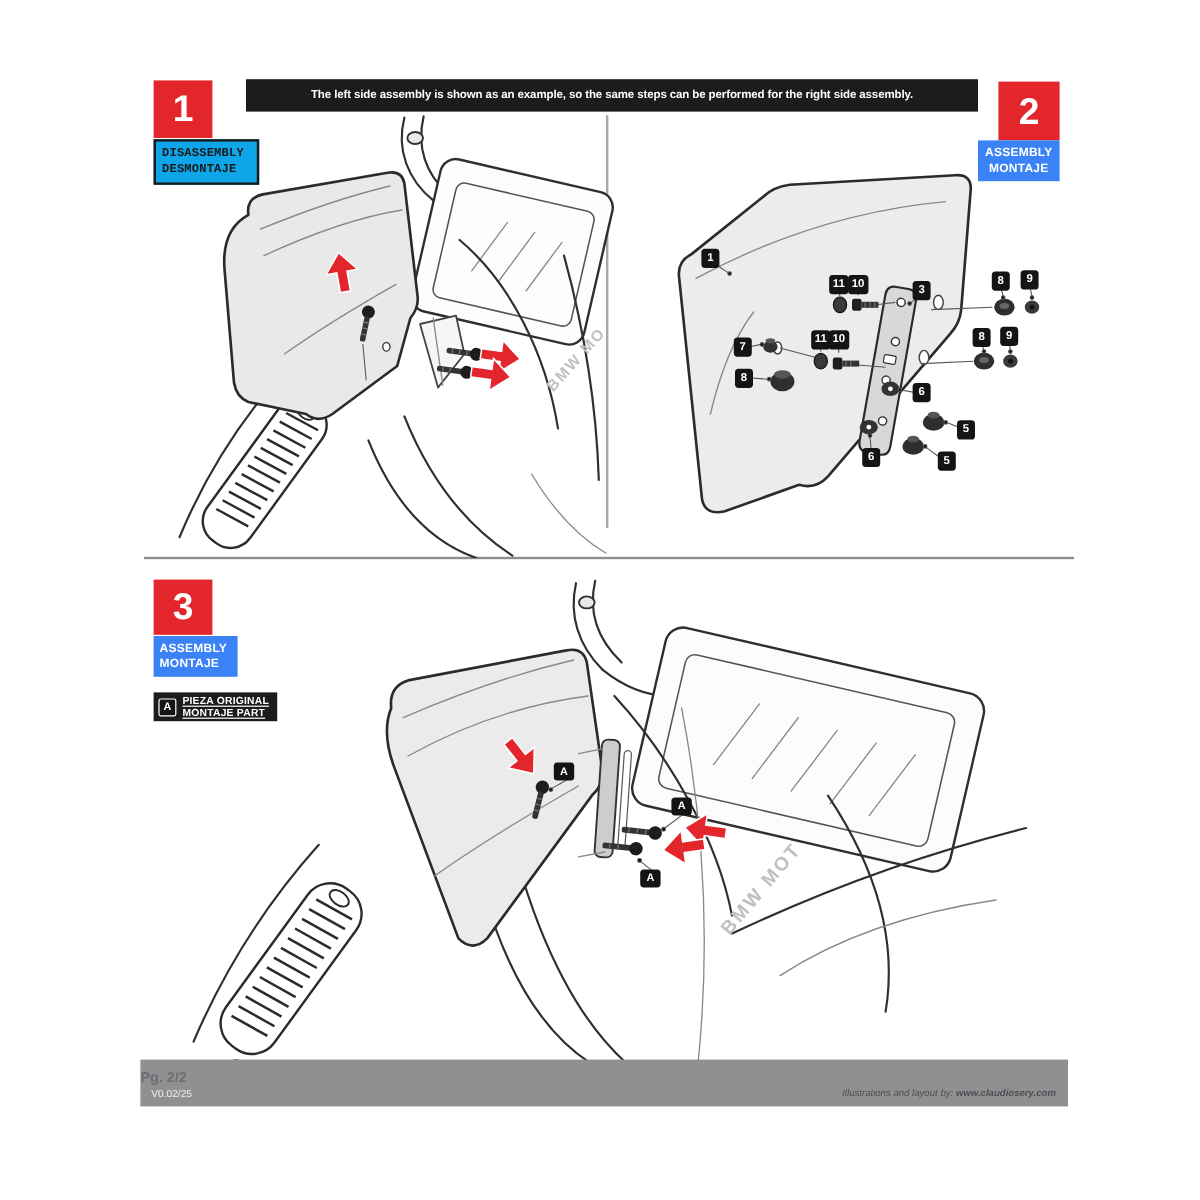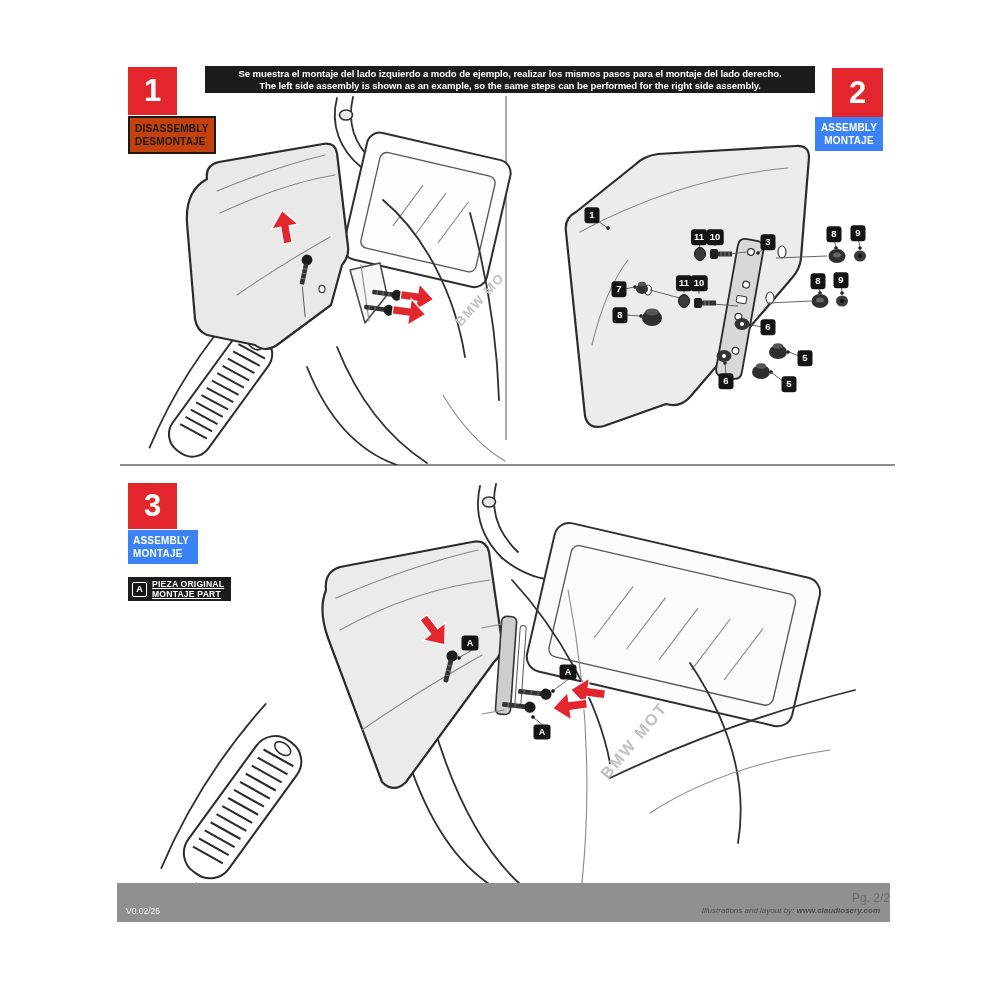--- a/index.html
+++ b/index.html
@@ -14,21 +14,21 @@
 
   
   .stepnum{position:absolute;background:#e2262c;color:#fff;font-weight:bold;
            display:flex;align-items:center;justify-content:center;font-size:31px;}
   .stepnum.s1{left:128px;top:67px;width:49px;height:48px;}
   .stepnum.s2{left:832px;top:68px;width:51px;height:49px;}
   .stepnum.s3{left:128px;top:483px;width:49px;height:46px;}
 
   .steplabel{position:absolute;font-weight:bold;font-size:10px;line-height:13px;
              letter-spacing:0.2px;padding:4px 5px;}
-  .steplabel.white{background:#c2410c;border:2.5px solid #1a1a1a;color:#1a1a1a;}
+  .steplabel.white{background:#0ea5e9;border:2.5px solid #1a1a1a;color:#1a1a1a;font-family:Liberation Mono, monospace;}
   .steplabel.black{background:#3b82f6;color:#fff;}
   .steplabel.l1{left:128px;top:116px;width:74px;}
   .steplabel.l2{left:815px;top:117px;width:58px;text-align:center;}
   .steplabel.l3{left:128px;top:530px;width:60px;text-align:left;}
 
   
   .legend{position:absolute;left:128px;top:577px;height:24px;background:#1d1c1b;
           color:#fff;display:flex;align-items:center;gap:5px;padding:0 7px 0 4px;}
   .legend .abox{width:13px;height:13px;background:#141414;border:1.5px solid #fff;
           border-radius:2px;color:#fff;font-size:9px;font-weight:bold;
@@ -47,35 +47,34 @@
   .callout-layer{position:absolute;left:0;top:0;right:0;bottom:0;}
 
   .callout{position:absolute;transform:translate(-50%,-50%);background:#141414;color:#fff;
            font-weight:bold;font-size:9.5px;line-height:1;padding:3px 3px;min-width:9px;
            text-align:center;border-radius:3px;}
   .marker-a{font-size:9px;padding:3px 4px;border-radius:3px;}
 
   
   .footer{position:absolute;left:117px;top:883px;width:773px;height:39px;background:#8f9092;}
   .footer .version{position:absolute;left:9px;bottom:6px;color:#f2f2f2;font-size:8.5px;font-weight:normal;}
-  .footer .pg{position:absolute;left:0;right:0;top:8px;text-align:right;color:#6e6e72;font-size:12px;}
+  .footer .pg{position:absolute;left:0;right:0;top:8px;text-align:left;color:#6e6e72;font-size:12px;font-weight:bold;}
   .footer .credit{position:absolute;right:10px;bottom:7px;font-size:8px;font-style:italic;color:#4e4e52;}
   .footer .credit b{font-weight:bold;}
 
   svg .ink{stroke:#2f2f2f;fill:none;stroke-width:1.8;stroke-linecap:round;}
   svg .thin{stroke:#888;fill:none;stroke-width:1.1;stroke-linecap:round;}
   svg .lead{stroke:#555;fill:none;stroke-width:0.9;}
 </style>
 </head>
 <body>
 
 <div id="page">
 
   <div class="banner">
-    <div class="ln">Se muestra el montaje del lado izquierdo a modo de ejemplo, realizar los mismos pasos para el montaje  del lado derecho.</div>
     <div class="ln">The left side assembly is shown as an example, so the same steps can be performed for the right side assembly.</div>
   </div>
 
   <div class="stepnum s1">1</div>
   <div class="steplabel white l1">
     <div>DISASSEMBLY</div>
     <div>DESMONTAJE</div>
   </div>
 
   <div class="stepnum s2">2</div>

